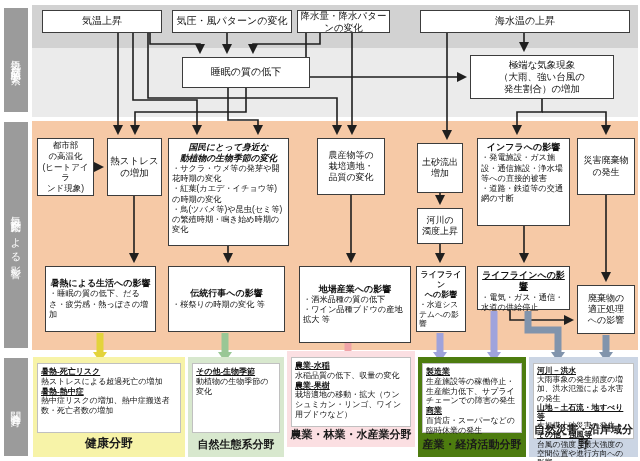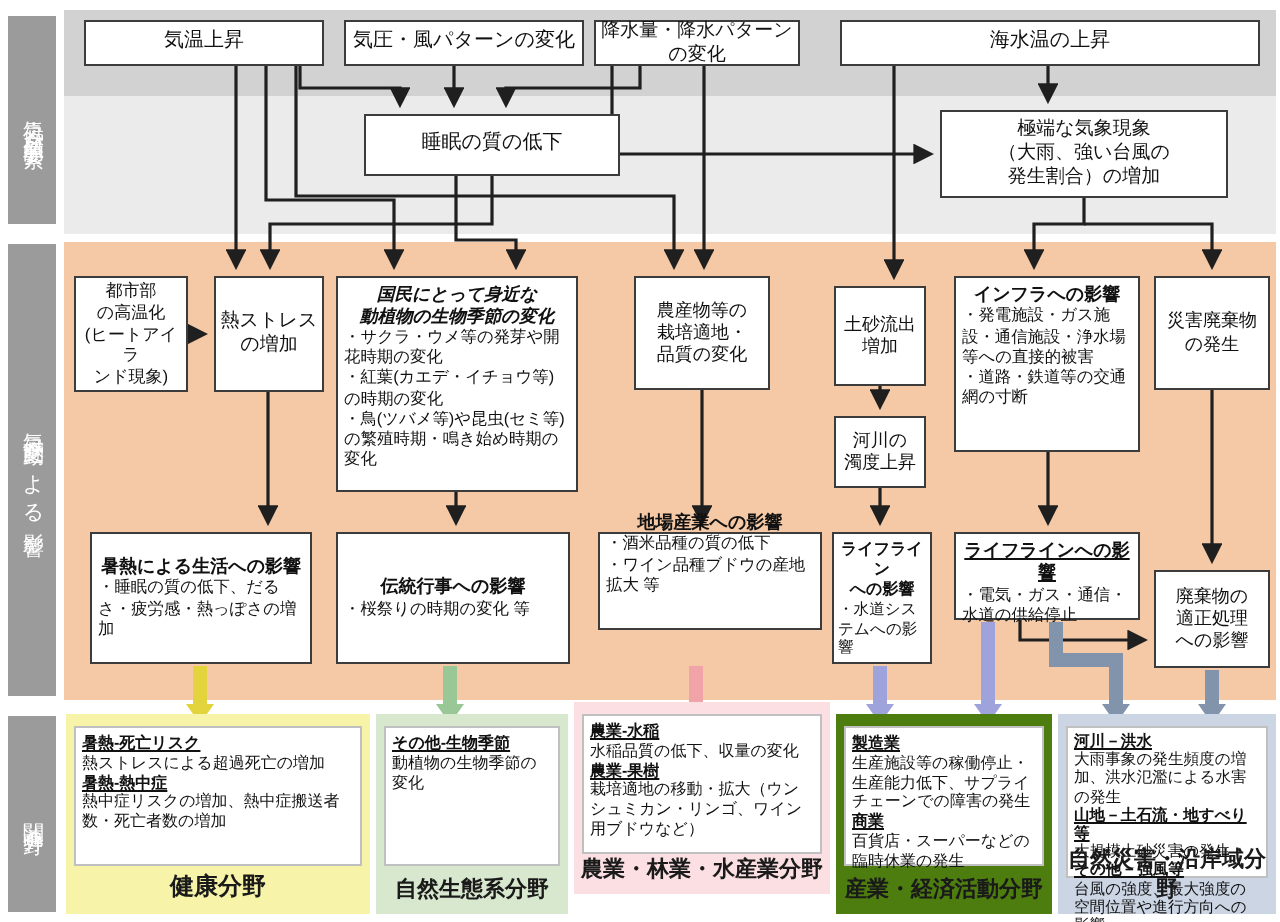--- a/index.html
+++ b/index.html
@@ -93,21 +93,21 @@
       <polygon points="487,352 501,352 494,362" fill="#9fa3dc"></polygon>
       <path d="M528,311 V330 H558 V352" stroke="#8194ac" stroke-width="7" fill="none"></path>
       <polygon points="551,352 565,352 558,362" fill="#8194ac"></polygon>
       <path d="M606,335 V352" stroke="#8194ac" stroke-width="7" fill="none"></path>
       <polygon points="599,352 613,352 606,362" fill="#8194ac"></polygon>
     </g>
   </svg>
 
   <div class="bx" style="left:42px;top:10px;width:120px;height:23px;font-size:10px;">気温上昇</div>
   <div class="bx" style="left:172px;top:10px;width:120px;height:23px;font-size:10px;">気圧・風パターンの変化</div>
-  <div class="bx" style="left:297px;top:10px;width:103px;height:23px;font-size:9.5px;">降水量・降水パターンの変化</div>
+  <div class="bx" style="left:297px;top:10px;width:93px;height:23px;font-size:9.5px;">降水量・降水パターンの変化</div>
   <div class="bx" style="left:420px;top:10px;width:210px;height:23px;font-size:10px;">海水温の上昇</div>
   <div class="bx" style="left:182px;top:57px;width:128px;height:31px;font-size:10px;">睡眠の質の低下</div>
   <div class="bx" style="left:470px;top:55px;width:144px;height:44px;font-size:9.5px;">極端な気象現象
 （大雨、強い台風の
 発生割合）の増加</div>
 
   <div class="bx small" style="left:37px;top:138px;width:57px;height:58px;">都市部
 の高温化
 (ヒートアイラ
 ンド現象)</div>
@@ -142,21 +142,21 @@
   <div class="bx left" style="left:45px;top:266px;width:111px;height:66px;padding:4px 3px;justify-content:center;">
     <div class="t" style="font-size:9px;">暑熱による生活への影響</div>
     <div class="b">・睡眠の質の低下、だるさ・疲労感・熱っぽさの増加</div>
   </div>
 
   <div class="bx left" style="left:168px;top:266px;width:117px;height:66px;padding:4px 3px;justify-content:center;">
     <div class="t" style="font-size:9px;">伝統行事への影響</div>
     <div class="b">・桜祭りの時期の変化 等</div>
   </div>
 
-  <div class="bx left" style="left:299px;top:266px;width:112px;height:49px;padding:16px 3px;justify-content:flex-end;">
+  <div class="bx left" style="left:299px;top:266px;width:112px;height:77px;padding:16px 3px;justify-content:center;">
     <div class="t" style="font-size:9px;">地場産業への影響</div>
     <div class="b">・酒米品種の質の低下</div>
     <div class="b">・ワイン品種ブドウの産地拡大 等</div>
   </div>
 
   <div class="bx left" style="left:416px;top:266px;width:50px;height:66px;padding:3px 2px;">
     <div class="t" style="font-size:8px;">ライフライン
 への影響</div>
     <div class="b" style="font-size:7.8px;">・水道システムへの影響</div>
   </div>

